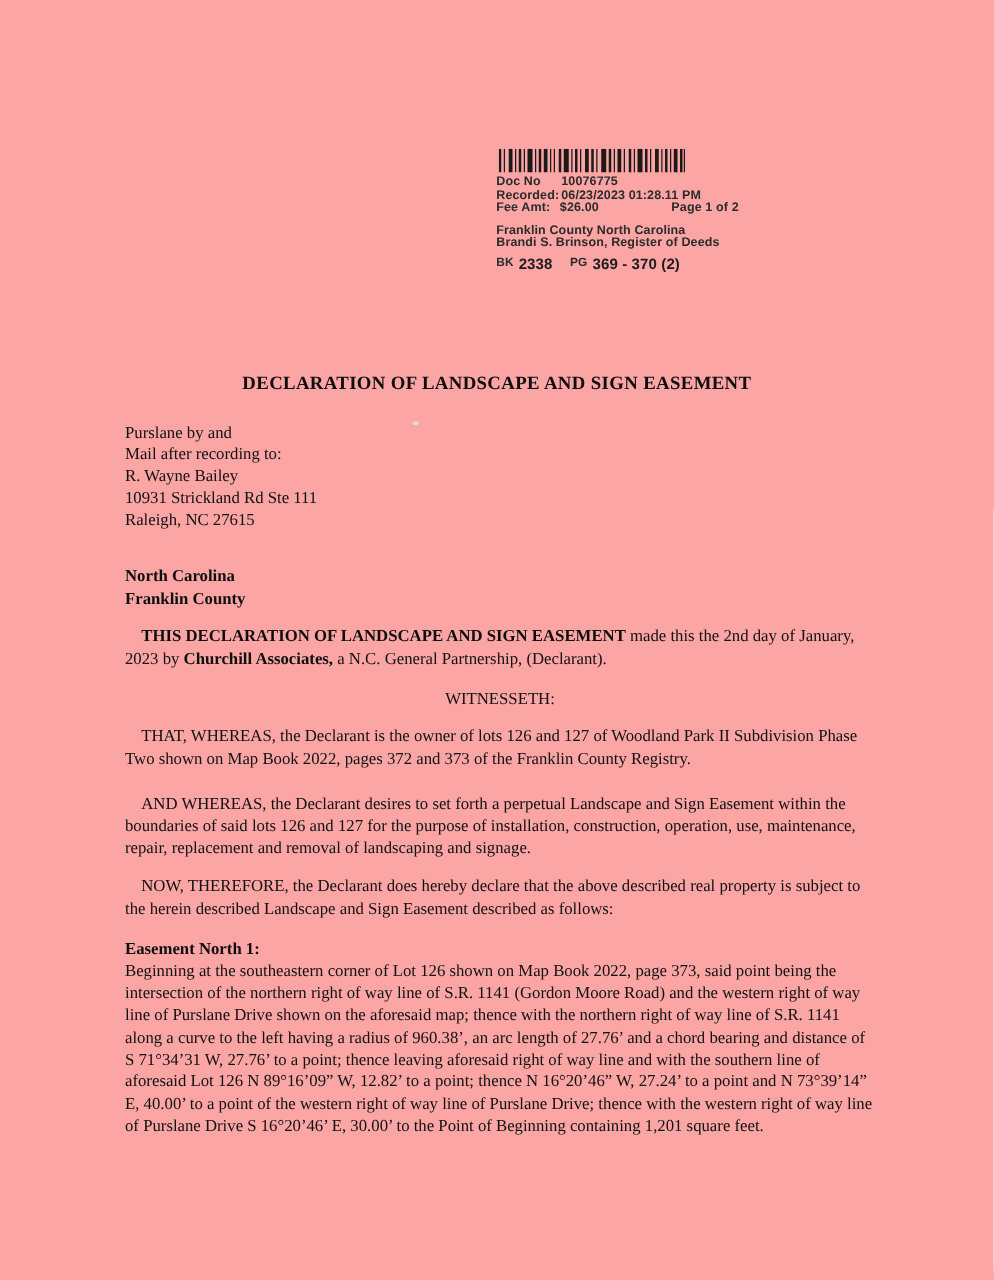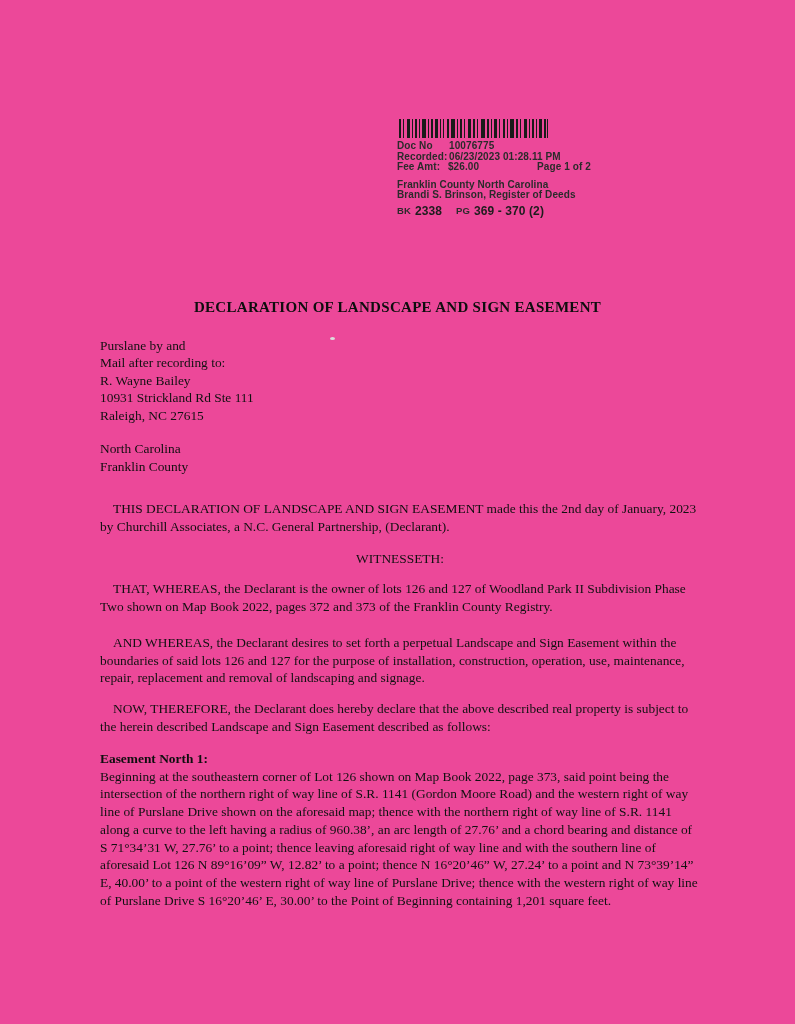--- a/index.html
+++ b/index.html
@@ -1,20 +1,20 @@
 <!DOCTYPE html>
 <html><head>
 <meta charset="utf-8">
 <style>
   html, body { margin: 0; padding: 0; background: #ffffff; }
   .page {
     position: relative;
     width: 795px;
     height: 1024px;
-    background: #ec4899;
+    background: #fca5a5;
     overflow: hidden;
     font-family: "Liberation Serif", serif;
     color: #151515;
   }
 
   
   .stamp {
     position: absolute;
     left: 397px;
     top: 119px;
@@ -51,29 +51,29 @@
   }
   .body-block {
     position: absolute;
     left: 100px;
     width: 600px;
     font-size: 13.4px;
     line-height: 17.7px;
     color: #111111;
   }
   .address-block { top: 337px; line-height: 17.4px; }
-  .state-block { top: 440px; font-weight: normal; line-height: 17.5px; color: #0e0e0e; }
+  .state-block { top: 452px; font-weight: bold; line-height: 17.5px; color: #0e0e0e; }
   .para-intro { top: 500px; text-indent: 13px; }
   .witnesseth { top: 550px; text-align: center; }
   .para-whereas1 { top: 580px; text-indent: 13px; font-family: Liberation Serif, serif; }
   .para-whereas2 { top: 634px; text-indent: 13px; }
   .para-now { top: 700px; text-indent: 13px; }
   .easement-block { top: 750px; }
   .easement-heading { font-weight: bold; color: #0e0e0e; }
-  .b { font-weight: normal; color: #0e0e0e; }
+  .b { font-weight: bold; color: #0e0e0e; }
 
   
   .artifact {
     position: absolute; left: 330px; top: 337px;
     width: 5px; height: 3px; background: #dcdcdc; border-radius: 50%;
   }
 </style>
 </head>
 <body>
 

